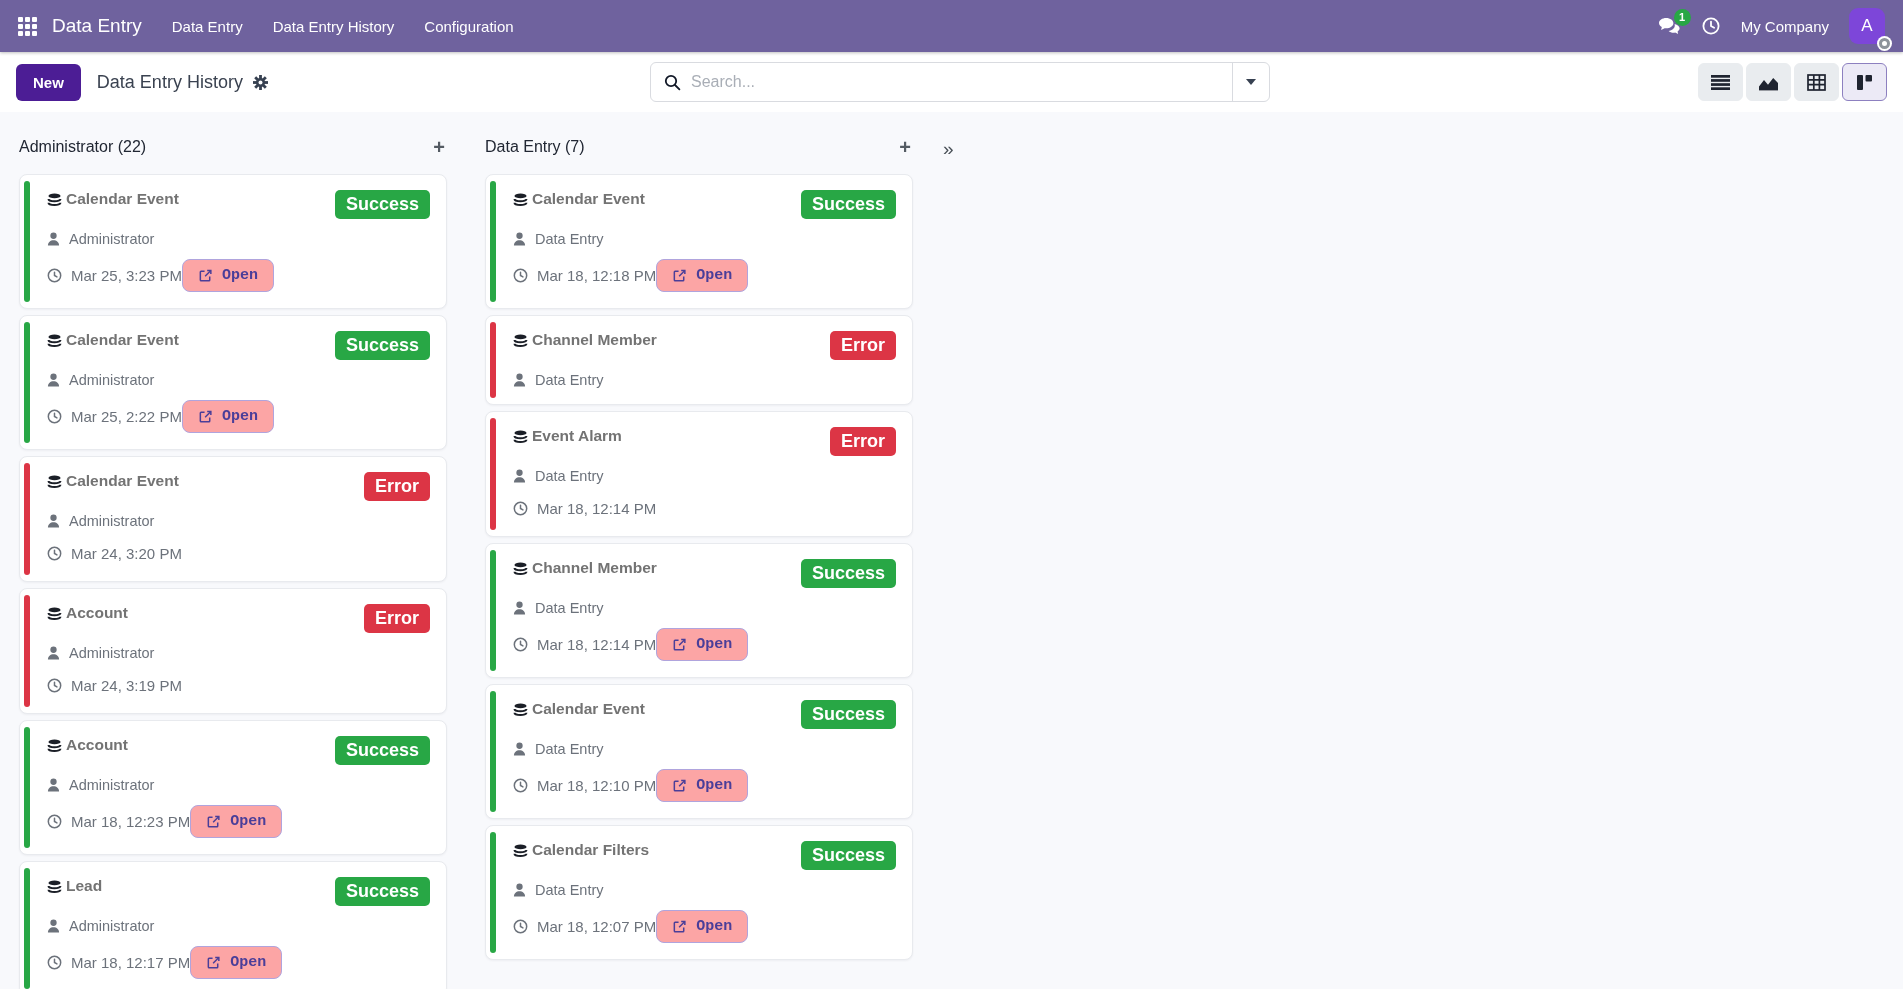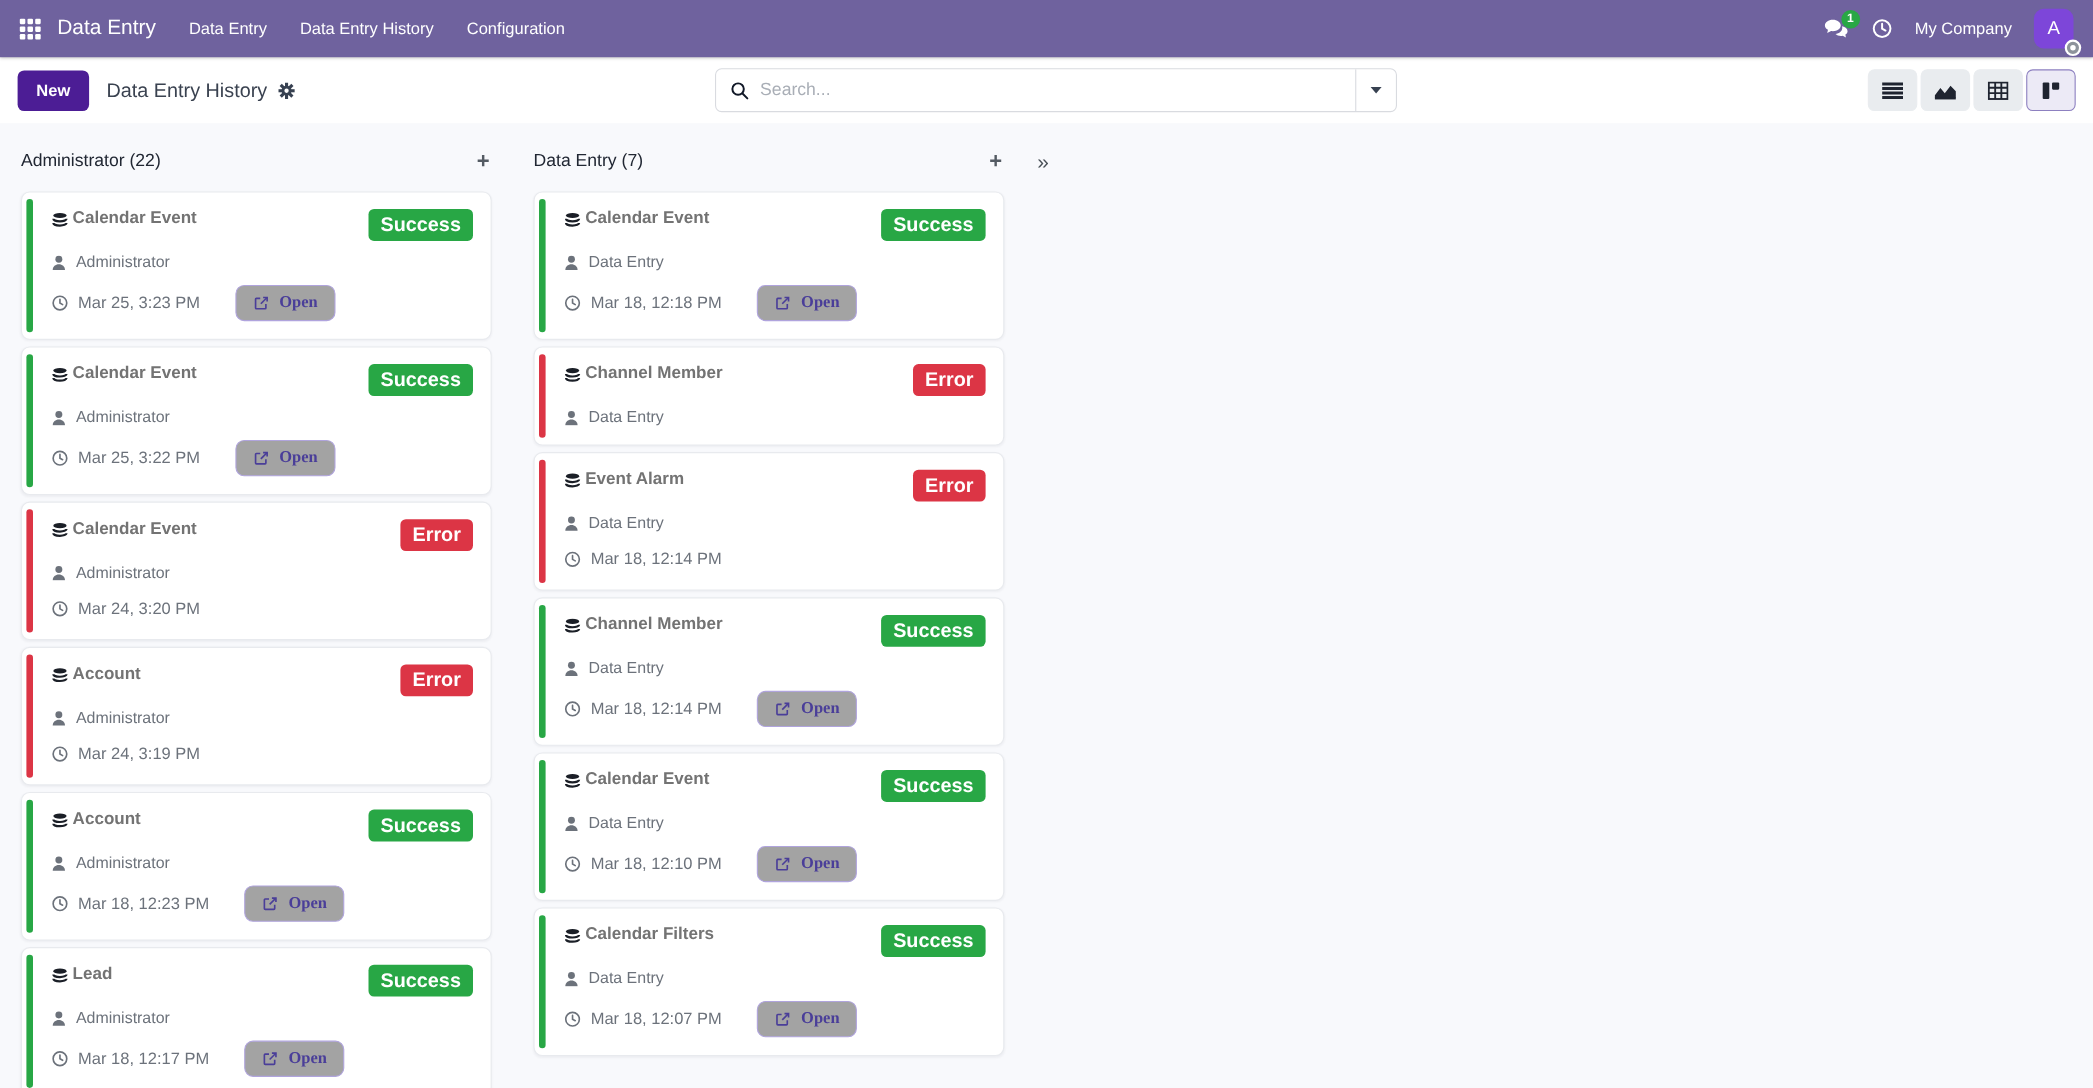--- a/index.html
+++ b/index.html
@@ -65,23 +65,23 @@
   .kcard.success .accent { background:#28a745; }
   .kcard.error   .accent { background:#dc3545; }
   .kcard-top { display:flex; justify-content:space-between; align-items:flex-start; }
   .kcard-title { display:flex; align-items:flex-end; gap:4px; font-size:15.5px; font-weight:bold; color:#737373; }
   .status-badge { font-size:18px; font-weight:bold; padding:4px 11px; border-radius:5px; color:#fff; }
   .kcard.success .status-badge { background:#28a745; }
   .kcard.error   .status-badge { background:#dc3545; }
   .kcard-user { display:flex; align-items:center; gap:9px; color:#6c727b; font-size:14.5px; margin-top:12px; }
   .kcard-bottom { display:flex; align-items:center; margin-top:12px; min-height:24px; }
   .kcard-time { display:flex; align-items:center; gap:9px; color:#6c727b; font-size:15px; }
-  .btn-open { display:inline-flex; align-items:center; gap:9px; background:#a3a3a3; border:1px solid #b0a4dd;
+  .btn-open { display:inline-flex; align-items:center; gap:9px; background:#fca5a5; border:1px solid #b0a4dd;
               color:#4a3e99; border-radius:8px; padding:7px 15px; font-size:15px; font-weight:600;
-              cursor:pointer; font-family:Liberation Serif, serif;margin-left:32px; }
+              cursor:pointer; font-family:Liberation Mono, monospace; }
   .fold-toggle { font-size:19px; color:#495057; cursor:pointer; margin-left:30px; margin-top:2px; line-height:26px; }
   .icon { display:inline-flex; flex:none; }
 </style>
 </head>
 <body>
 
 <header class="navbar">
   <div class="apps-icon">
     <span></span>
       <span></span>
@@ -273,21 +273,21 @@
       <span>Administrator</span>
     </div>
     <div class="kcard-bottom">
       <div class="kcard-time">
         <span class="icon">
           <svg width="15" height="15" viewBox="0 0 16 16" fill="none" stroke="#6c727b" stroke-width="1.6">
             <circle cx="8" cy="8" r="6.6"></circle>
             <path d="M8 4.4V8l2.6 1.5" stroke-linecap="round"></path>
           </svg>
         </span>
-        <span>Mar 25, 3:22 PM</span>
+        <span>Mar 25, 2:22 PM</span>
       </div>
       <button class="btn-open">
         <span class="icon">
           <svg width="15" height="15" viewBox="0 0 16 16" fill="none" stroke="currentColor" stroke-width="1.6">
             <path d="M7 3.5H3.3a.8.8 0 0 0-.8.8v8.4c0 .4.4.8.8.8h8.4c.4 0 .8-.4.8-.8V9"></path>
             <path d="M9.8 2.6h3.9v3.9"></path>
             <path d="M13.4 2.9L7.6 8.7"></path>
           </svg>
         </span>
         <span>Open</span>

